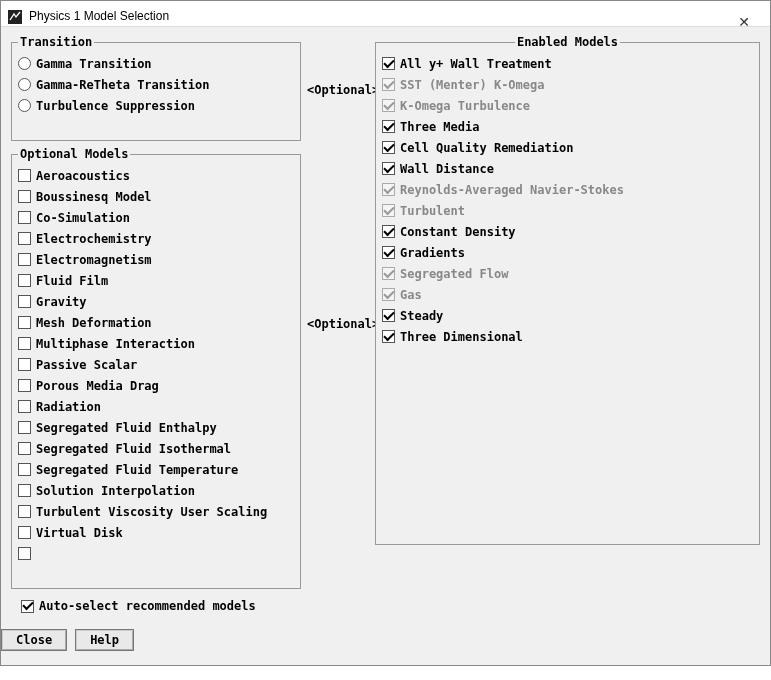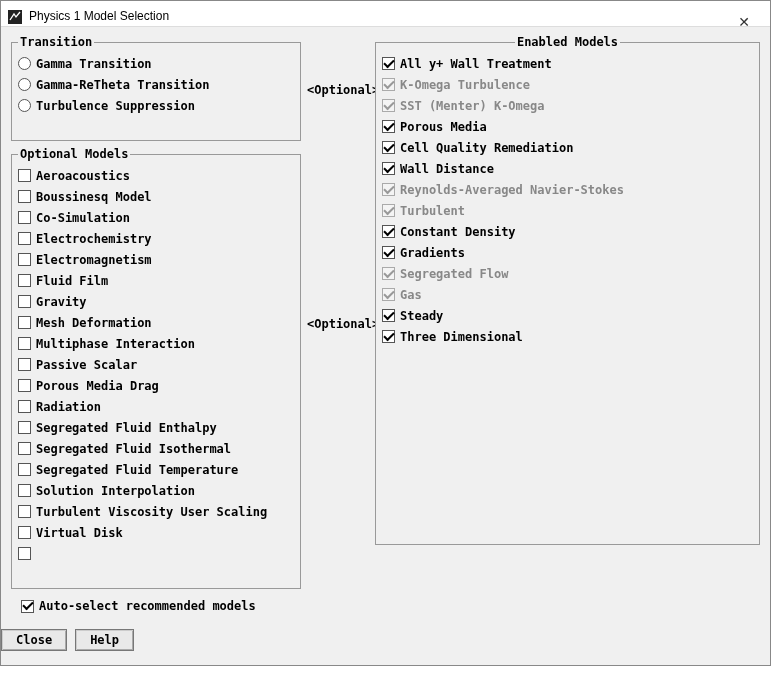--- a/index.html
+++ b/index.html
@@ -269,29 +269,29 @@
     <div class="right-col">
       <fieldset class="enabled">
         <legend>Enabled Models</legend>
         <div id="enabled-list">
             <div class="row">
               <span class="chk checked"></span>
               <span class="lbl">All y+ Wall Treatment</span>
             </div>
             <div class="row">
               <span class="chk checked disabled"></span>
+              <span class="lbl disabled">SST (Menter) K-Omega</span>
+            </div>
+            <div class="row">
+              <span class="chk checked disabled"></span>
               <span class="lbl disabled">K-Omega Turbulence</span>
             </div>
             <div class="row">
-              <span class="chk checked disabled"></span>
-              <span class="lbl disabled">SST (Menter) K-Omega</span>
-            </div>
-            <div class="row">
-              <span class="chk checked"></span>
-              <span class="lbl">Porous Media</span>
+              <span class="chk checked"></span>
+              <span class="lbl">Three Media</span>
               <span class="note"><not required="" by="" other="" models=""></not></span>
             </div>
             <div class="row">
               <span class="chk checked"></span>
               <span class="lbl">Cell Quality Remediation</span>
               <span class="note"><not required="" by="" other="" models=""></not></span>
             </div>
             <div class="row">
               <span class="chk checked"></span>
               <span class="lbl">Wall Distance</span>

